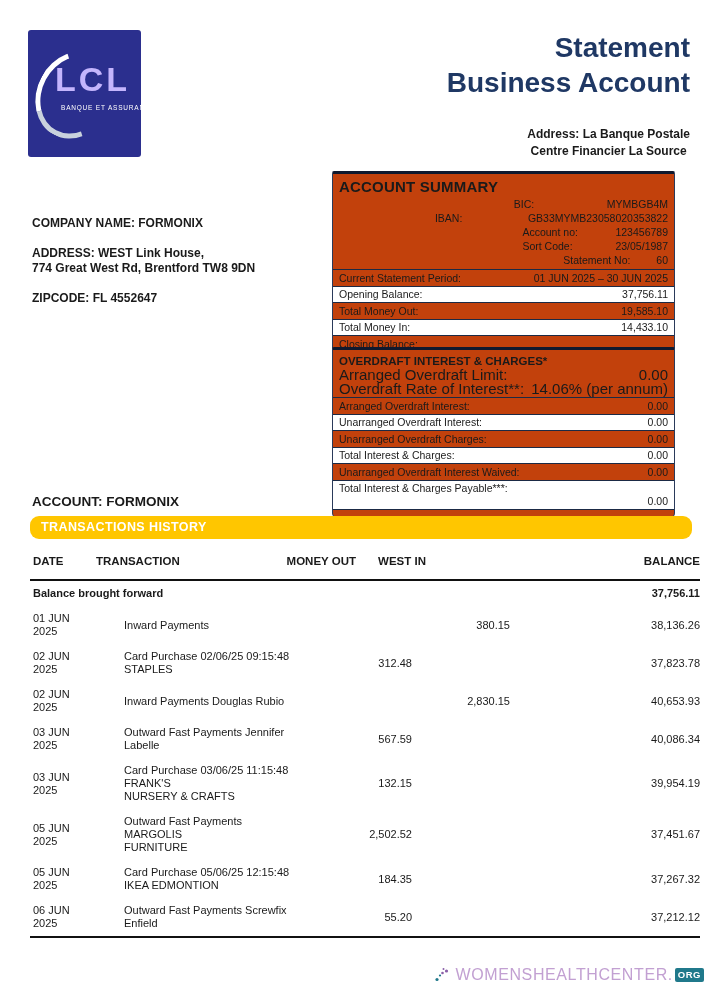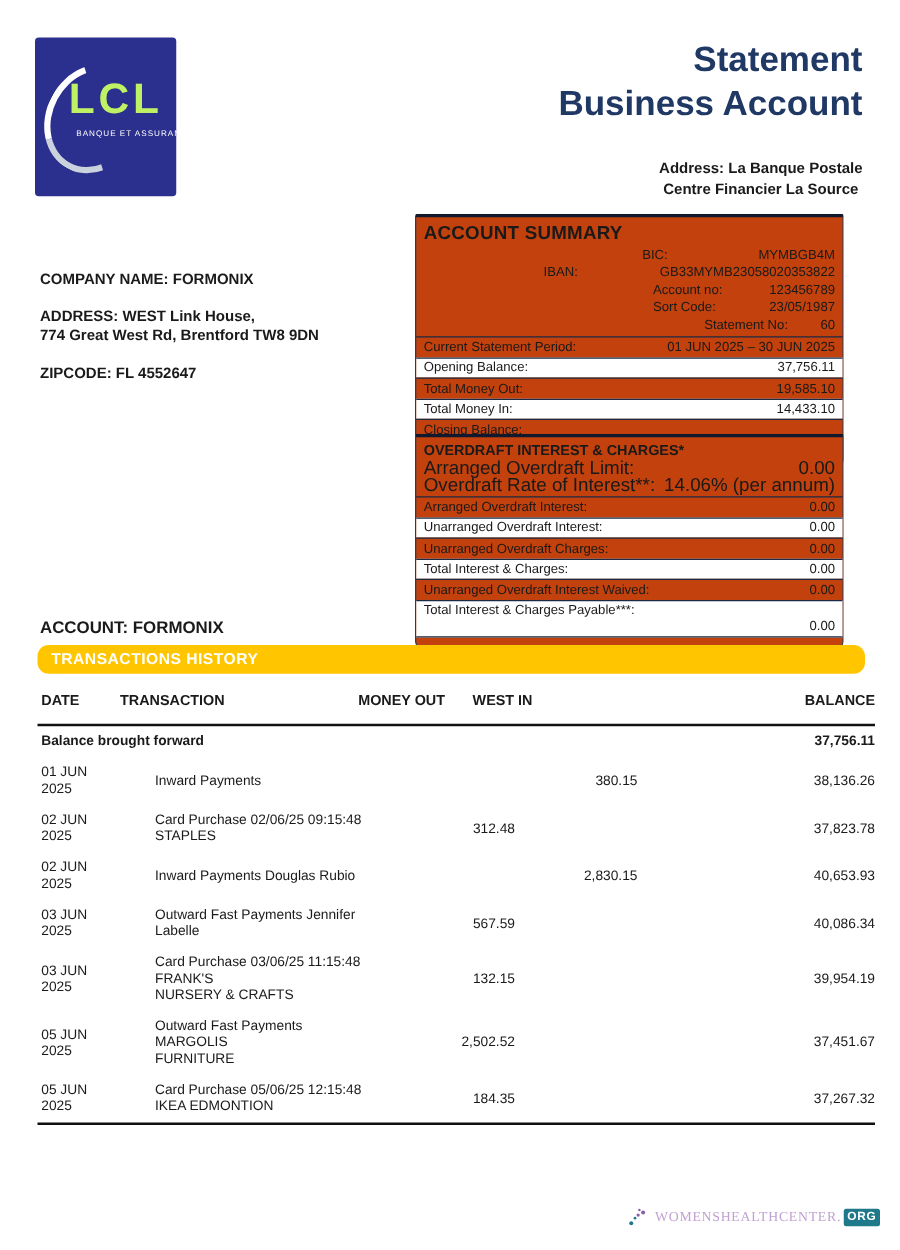--- a/index.html
+++ b/index.html
@@ -9,21 +9,21 @@
     font-family:"Liberation Sans","DejaVu Sans",sans-serif; color:#1a1a1a; overflow:hidden;
   }
 
   
   .logo { position:absolute; left:28px; top:30px; width:113px; height:127px;
           background:#2b2f8e; border-radius:3px; }
   .logo-arc { position:absolute; left:9px; top:20px; width:76px; height:90px;
           border:5px solid transparent; border-left-color:#ffffff; border-bottom-color:#c9d2dd;
           border-radius:50%; transform:rotate(28deg); }
   .logo-text { position:absolute; left:27px; top:30px; font-size:34px; font-weight:bold;
-          color:#bef264; letter-spacing:3px; }
+          color:#c4b5fd; letter-spacing:3px; }
   .logo-sub { position:absolute; left:33px; top:74px; font-size:6.5px; color:#ffffff;
           letter-spacing:0.8px; white-space:nowrap; }
 
   
   .doc-title { position:absolute; right:30px; top:30px; text-align:right;
           font-size:28px; font-weight:bold; color:#1f3864; line-height:1.25; }
   .bank-address { position:absolute; right:30px; top:126px; text-align:center;
           font-size:12px; font-weight:bold; line-height:1.45; }
 
   
@@ -61,21 +61,21 @@
   .tx-header { padding:6px 0 12px; font-weight:bold; font-size:11.5px;
                border-bottom:2.5px solid #111111; }
   .tx-body { border-bottom:2.5px solid #111111; }
   .tx-row { padding:6px 0; line-height:13px;gap:28px; }
   .opening { font-weight:bold; }
   .span3 { grid-column:1 / 4; padding-left:3px; }
   .dline { display:block; }
 
   
   .footer { position:absolute; right:16px; top:966px; display:flex; align-items:center; gap:2px; }
-  .wm-text { font-size:11px; color:#c2a0d2; letter-spacing:0.6px;font-family:Liberation Serif, serif; }
+  .wm-text { font-size:16px; color:#c2a0d2; letter-spacing:0.6px; }
   .wm-org { font-size:9.5px; font-weight:bold; color:#ffffff; background:#20798b;
             padding:1px 3px 2px; border-radius:2px; letter-spacing:0.5px; }
 </style>
 </head>
 <body>
 
 <div class="page">
 
   <div class="logo">
     <div class="logo-arc"></div>
@@ -272,20 +272,30 @@
         <span class="c1">05 JUN 2025</span>
         <span>
             <span class="dline">Card Purchase 05/06/25 12:15:48</span>
             <span class="dline">IKEA EDMONTION</span>
           </span>
         <span class="num">184.35</span>
         <span class="num"></span>
         <span class="num">37,267.32</span>
       </div>
 
+      <div class="tx-grid tx-row">
+        <span class="c1">06 JUN 2025</span>
+        <span>
+            <span class="dline">Outward Fast Payments Screwfix Enfield</span>
+            <span class="dline"></span>
+          </span>
+        <span class="num">55.20</span>
+        <span class="num"></span>
+        <span class="num">37,212.12</span>
+      </div>
     </div>
   </div>
 
   <div class="footer">
     <svg width="20" height="16" viewBox="0 0 20 16">
       <circle cx="3" cy="12.5" r="1.6" fill="#20798b"></circle>
       <circle cx="6" cy="8.5" r="1.1" fill="#20798b"></circle>
       <circle cx="8.5" cy="6" r="1.3" fill="#8a5fa8"></circle>
       <circle cx="12.5" cy="4" r="1.6" fill="#8a5fa8"></circle>
       <circle cx="9.5" cy="2" r="1.0" fill="#8a5fa8"></circle>

